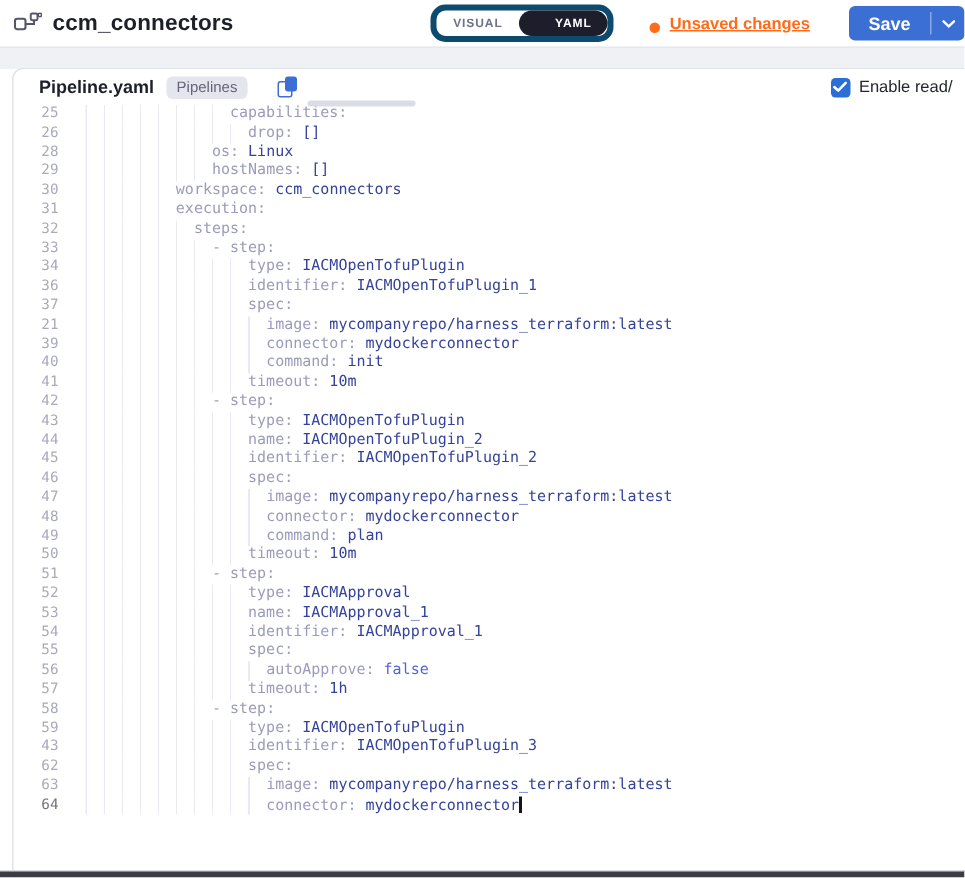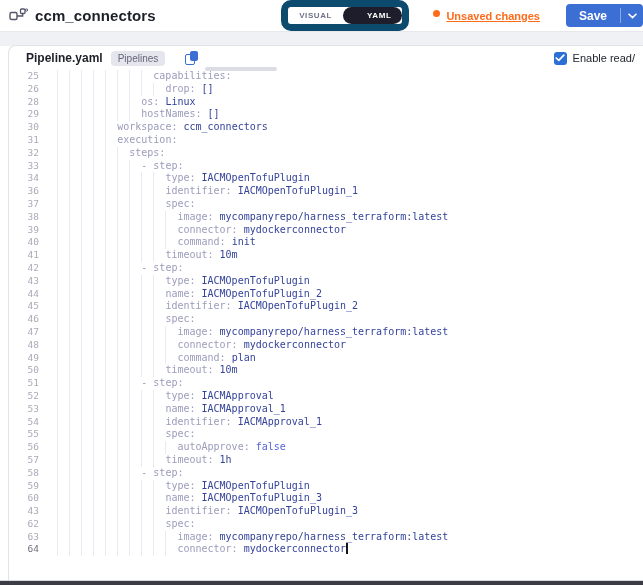--- a/index.html
+++ b/index.html
@@ -7,26 +7,26 @@
     width:643px;height:585px;position:relative;overflow:hidden;
     background:#ffffff;font-family:"Liberation Sans",sans-serif;
     -webkit-font-smoothing:antialiased;
   }
   
   .topbar{height:31px;display:flex;align-items:center;padding:0 0 0 9px;background:#fff;}
   .title-wrap{display:flex;align-items:center;gap:7px;}
   .pipeline-icon{flex:none;display:flex;align-items:center;}
   .page-title{font-size:15px;font-weight:700;color:#1d2029;letter-spacing:.1px;}
   .topbar-spacer{flex:1;}
-  .mode-toggle{display:flex;align-items:center;height:17px;border:7px solid #0c4a6e;
+  .mode-toggle{display:flex;align-items:center;height:17px;border:4px solid #0c4a6e;
     border-radius:10px;background:#fff;margin-right:24px;}
   .mode-opt{font-size:8px;font-weight:700;letter-spacing:.6px;color:#6f7289;
     padding:0 11px;height:17px;line-height:17px;cursor:pointer;}
   .mode-opt.sel{background:#1d1d2b;color:#fff;border-radius:10px;padding-left:24px;}
-  .unsaved{display:flex;align-items:flex-start;gap:6px;margin-right:26px;}
+  .unsaved{display:flex;align-items:flex-end;gap:6px;margin-right:26px;}
   .unsaved-dot{width:7px;height:7px;border-radius:50%;background:var(--orange,#ff6b1a);}
   .unsaved-link{font-size:11px;font-weight:700;color:var(--orange,#ff6b1a);
     text-decoration:underline;cursor:pointer;}
   .save-split{display:flex;align-items:stretch;height:23px;border-radius:4px;
     overflow:hidden;background:var(--accent,#3b6fd3);}
   .save-main{color:#fff;font-size:12px;font-weight:700;padding:0 13px;
     display:flex;align-items:center;cursor:pointer;}
   .save-divider{width:1px;background:rgba(255,255,255,.4);margin:4px 0;}
   .save-caret{width:22px;display:flex;align-items:center;justify-content:center;cursor:pointer;}
   
@@ -165,21 +165,21 @@
         </div>
         <div class="code-line">
           <span class="ln">36</span>
           <span class="code" style="background-image: repeating-linear-gradient(90deg, rgb(233, 234, 241) 0px, rgb(233, 234, 241) 1px, transparent 1px, transparent 2ch); background-size: 18ch 100%;">                  <span class="tk">identifier:</span> <span class="tv">IACMOpenTofuPlugin_1</span></span>
         </div>
         <div class="code-line">
           <span class="ln">37</span>
           <span class="code" style="background-image: repeating-linear-gradient(90deg, rgb(233, 234, 241) 0px, rgb(233, 234, 241) 1px, transparent 1px, transparent 2ch); background-size: 18ch 100%;">                  <span class="tk">spec:</span></span>
         </div>
         <div class="code-line">
-          <span class="ln">38</span>
+          <span class="ln">21</span>
           <span class="code" style="background-image: repeating-linear-gradient(90deg, rgb(233, 234, 241) 0px, rgb(233, 234, 241) 1px, transparent 1px, transparent 2ch); background-size: 20ch 100%;">                    <span class="tk">image:</span> <span class="tv">mycompanyrepo/harness_terraform:latest</span></span>
         </div>
         <div class="code-line">
           <span class="ln">39</span>
           <span class="code" style="background-image: repeating-linear-gradient(90deg, rgb(233, 234, 241) 0px, rgb(233, 234, 241) 1px, transparent 1px, transparent 2ch); background-size: 20ch 100%;">                    <span class="tk">connector:</span> <span class="tv">mydockerconnector</span></span>
         </div>
         <div class="code-line">
           <span class="ln">40</span>
           <span class="code" style="background-image: repeating-linear-gradient(90deg, rgb(233, 234, 241) 0px, rgb(233, 234, 241) 1px, transparent 1px, transparent 2ch); background-size: 20ch 100%;">                    <span class="tk">command:</span> <span class="tv">init</span></span>
         </div>
@@ -253,24 +253,20 @@
         </div>
         <div class="code-line">
           <span class="ln">58</span>
           <span class="code" style="background-image: repeating-linear-gradient(90deg, rgb(233, 234, 241) 0px, rgb(233, 234, 241) 1px, transparent 1px, transparent 2ch); background-size: 14ch 100%;">              <span class="tk">- </span><span class="tk">step:</span></span>
         </div>
         <div class="code-line">
           <span class="ln">59</span>
           <span class="code" style="background-image: repeating-linear-gradient(90deg, rgb(233, 234, 241) 0px, rgb(233, 234, 241) 1px, transparent 1px, transparent 2ch); background-size: 18ch 100%;">                  <span class="tk">type:</span> <span class="tv">IACMOpenTofuPlugin</span></span>
         </div>
         <div class="code-line">
-          <span class="ln">60</span>
-          <span class="code" style="background-image: repeating-linear-gradient(90deg, rgb(233, 234, 241) 0px, rgb(233, 234, 241) 1px, transparent 1px, transparent 2ch); background-size: 18ch 100%;">                  <span class="tk">name:</span> <span class="tv">IACMOpenTofuPlugin_3</span></span>
-        </div>
-        <div class="code-line">
           <span class="ln">43</span>
           <span class="code" style="background-image: repeating-linear-gradient(90deg, rgb(233, 234, 241) 0px, rgb(233, 234, 241) 1px, transparent 1px, transparent 2ch); background-size: 18ch 100%;">                  <span class="tk">identifier:</span> <span class="tv">IACMOpenTofuPlugin_3</span></span>
         </div>
         <div class="code-line">
           <span class="ln">62</span>
           <span class="code" style="background-image: repeating-linear-gradient(90deg, rgb(233, 234, 241) 0px, rgb(233, 234, 241) 1px, transparent 1px, transparent 2ch); background-size: 18ch 100%;">                  <span class="tk">spec:</span></span>
         </div>
         <div class="code-line">
           <span class="ln">63</span>
           <span class="code" style="background-image: repeating-linear-gradient(90deg, rgb(233, 234, 241) 0px, rgb(233, 234, 241) 1px, transparent 1px, transparent 2ch); background-size: 20ch 100%;">                    <span class="tk">image:</span> <span class="tv">mycompanyrepo/harness_terraform:latest</span></span>

